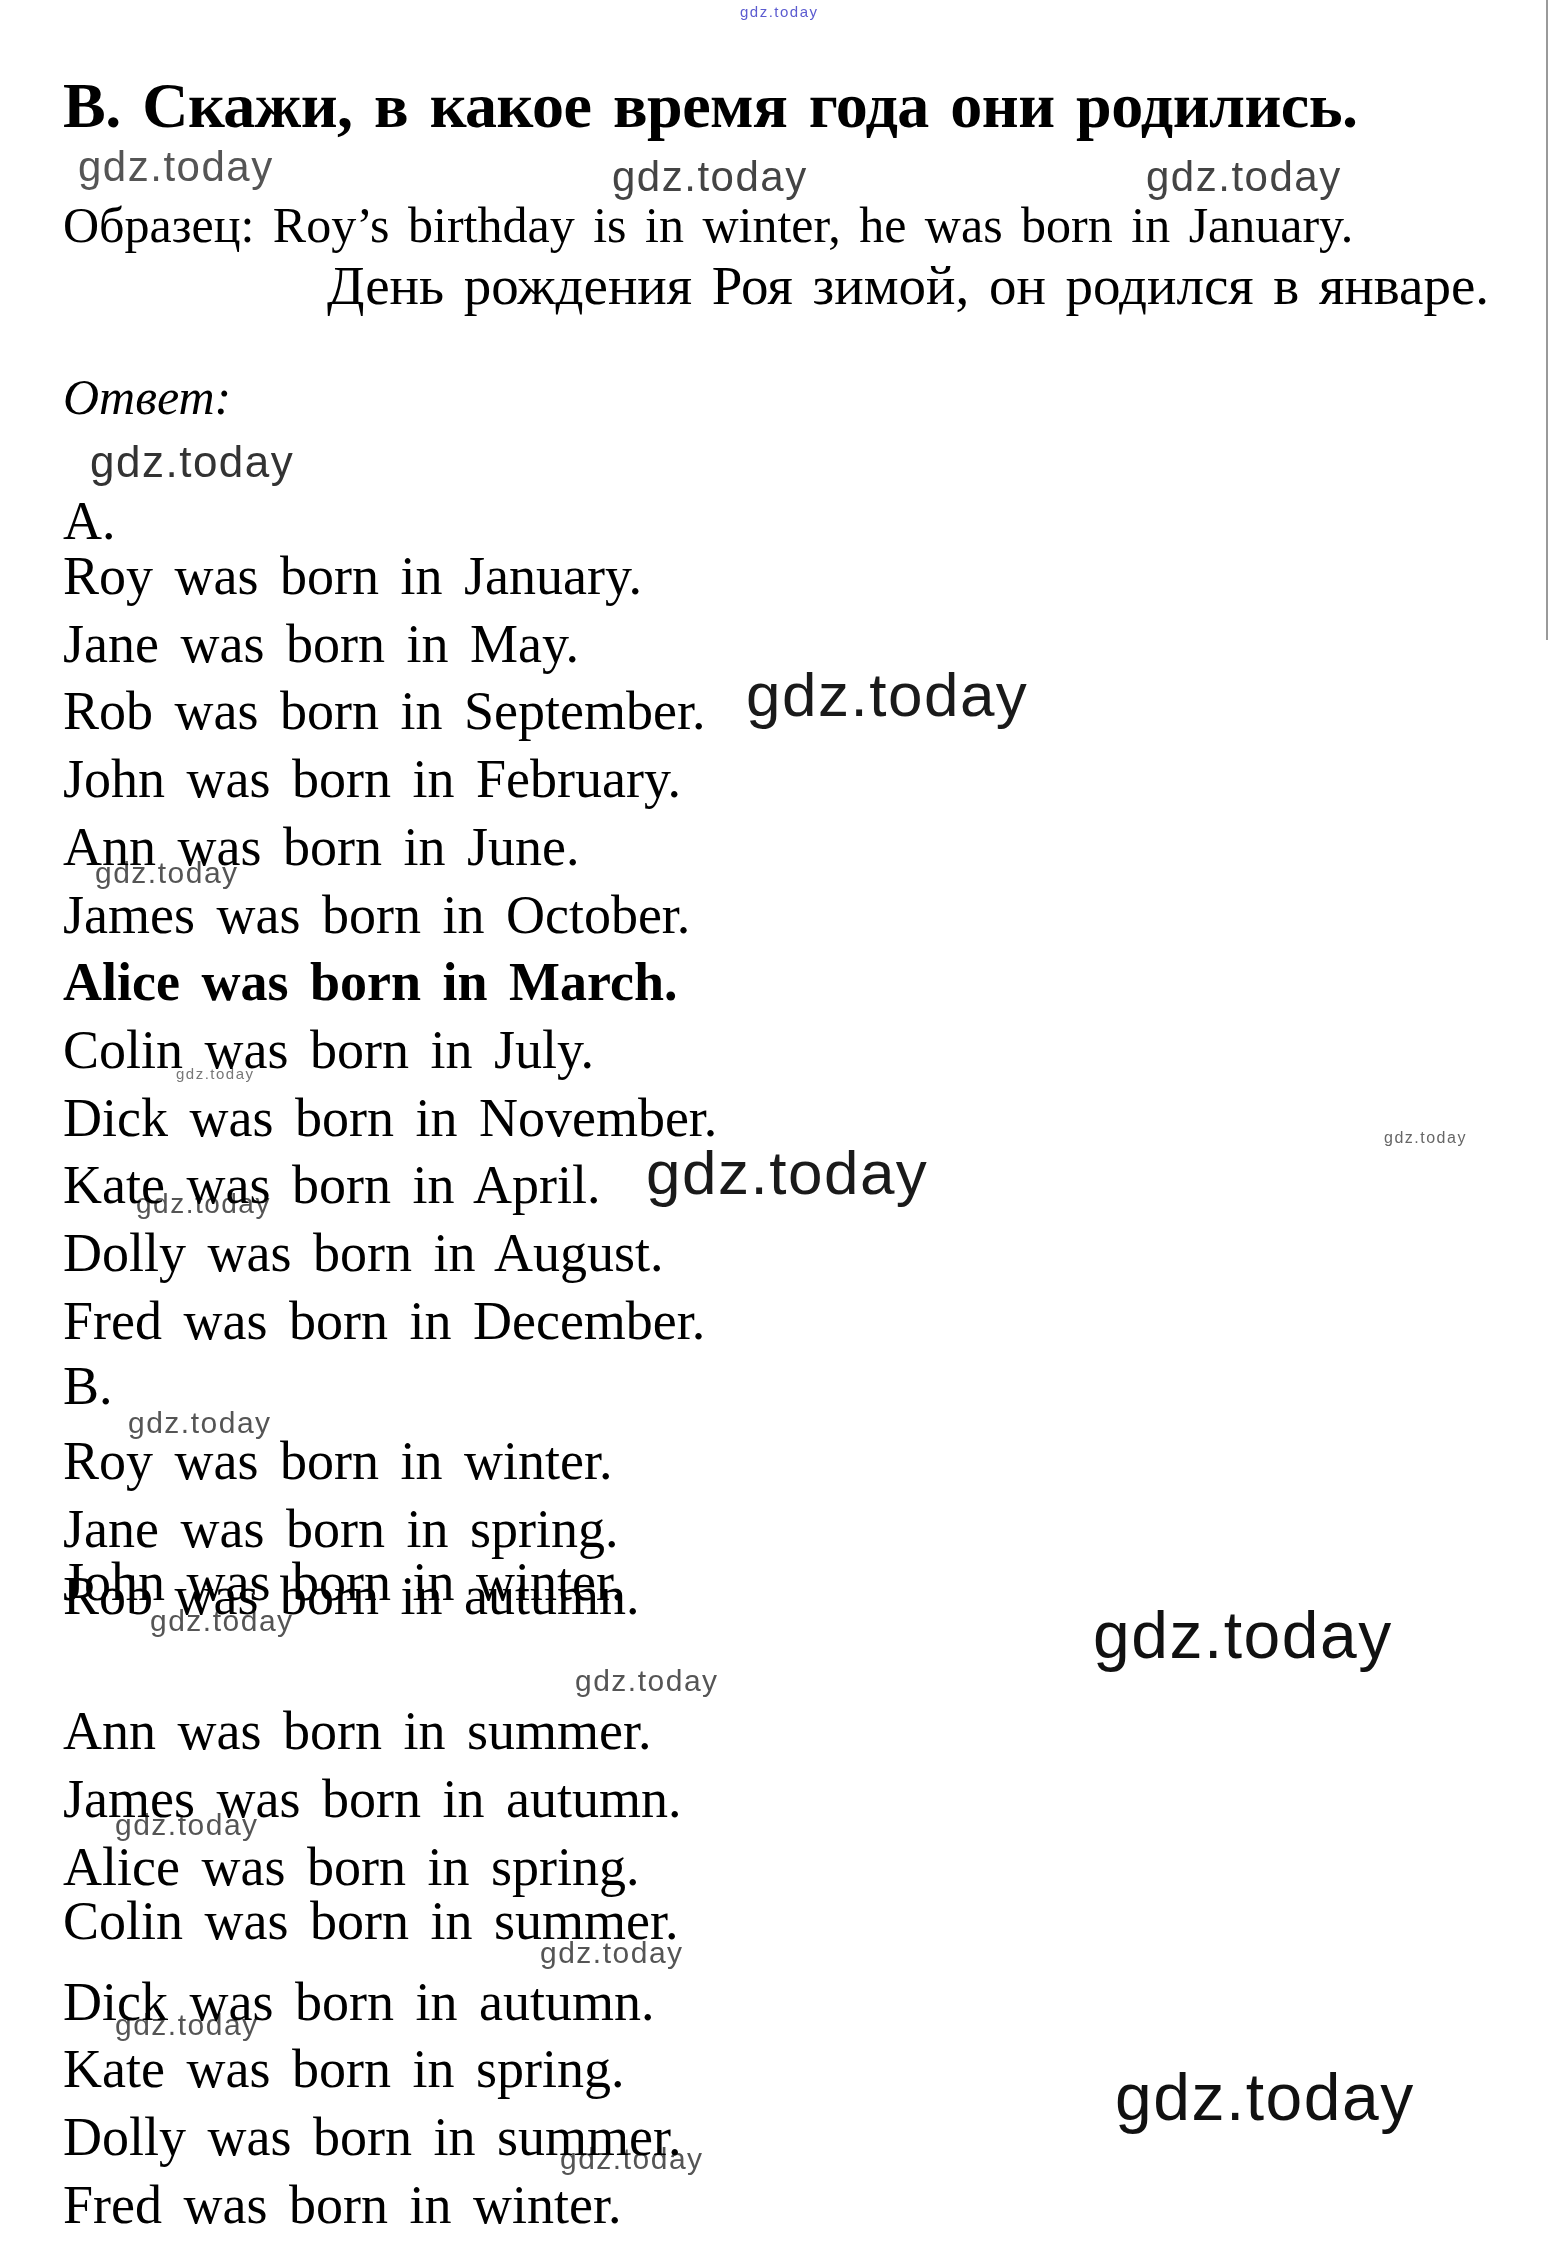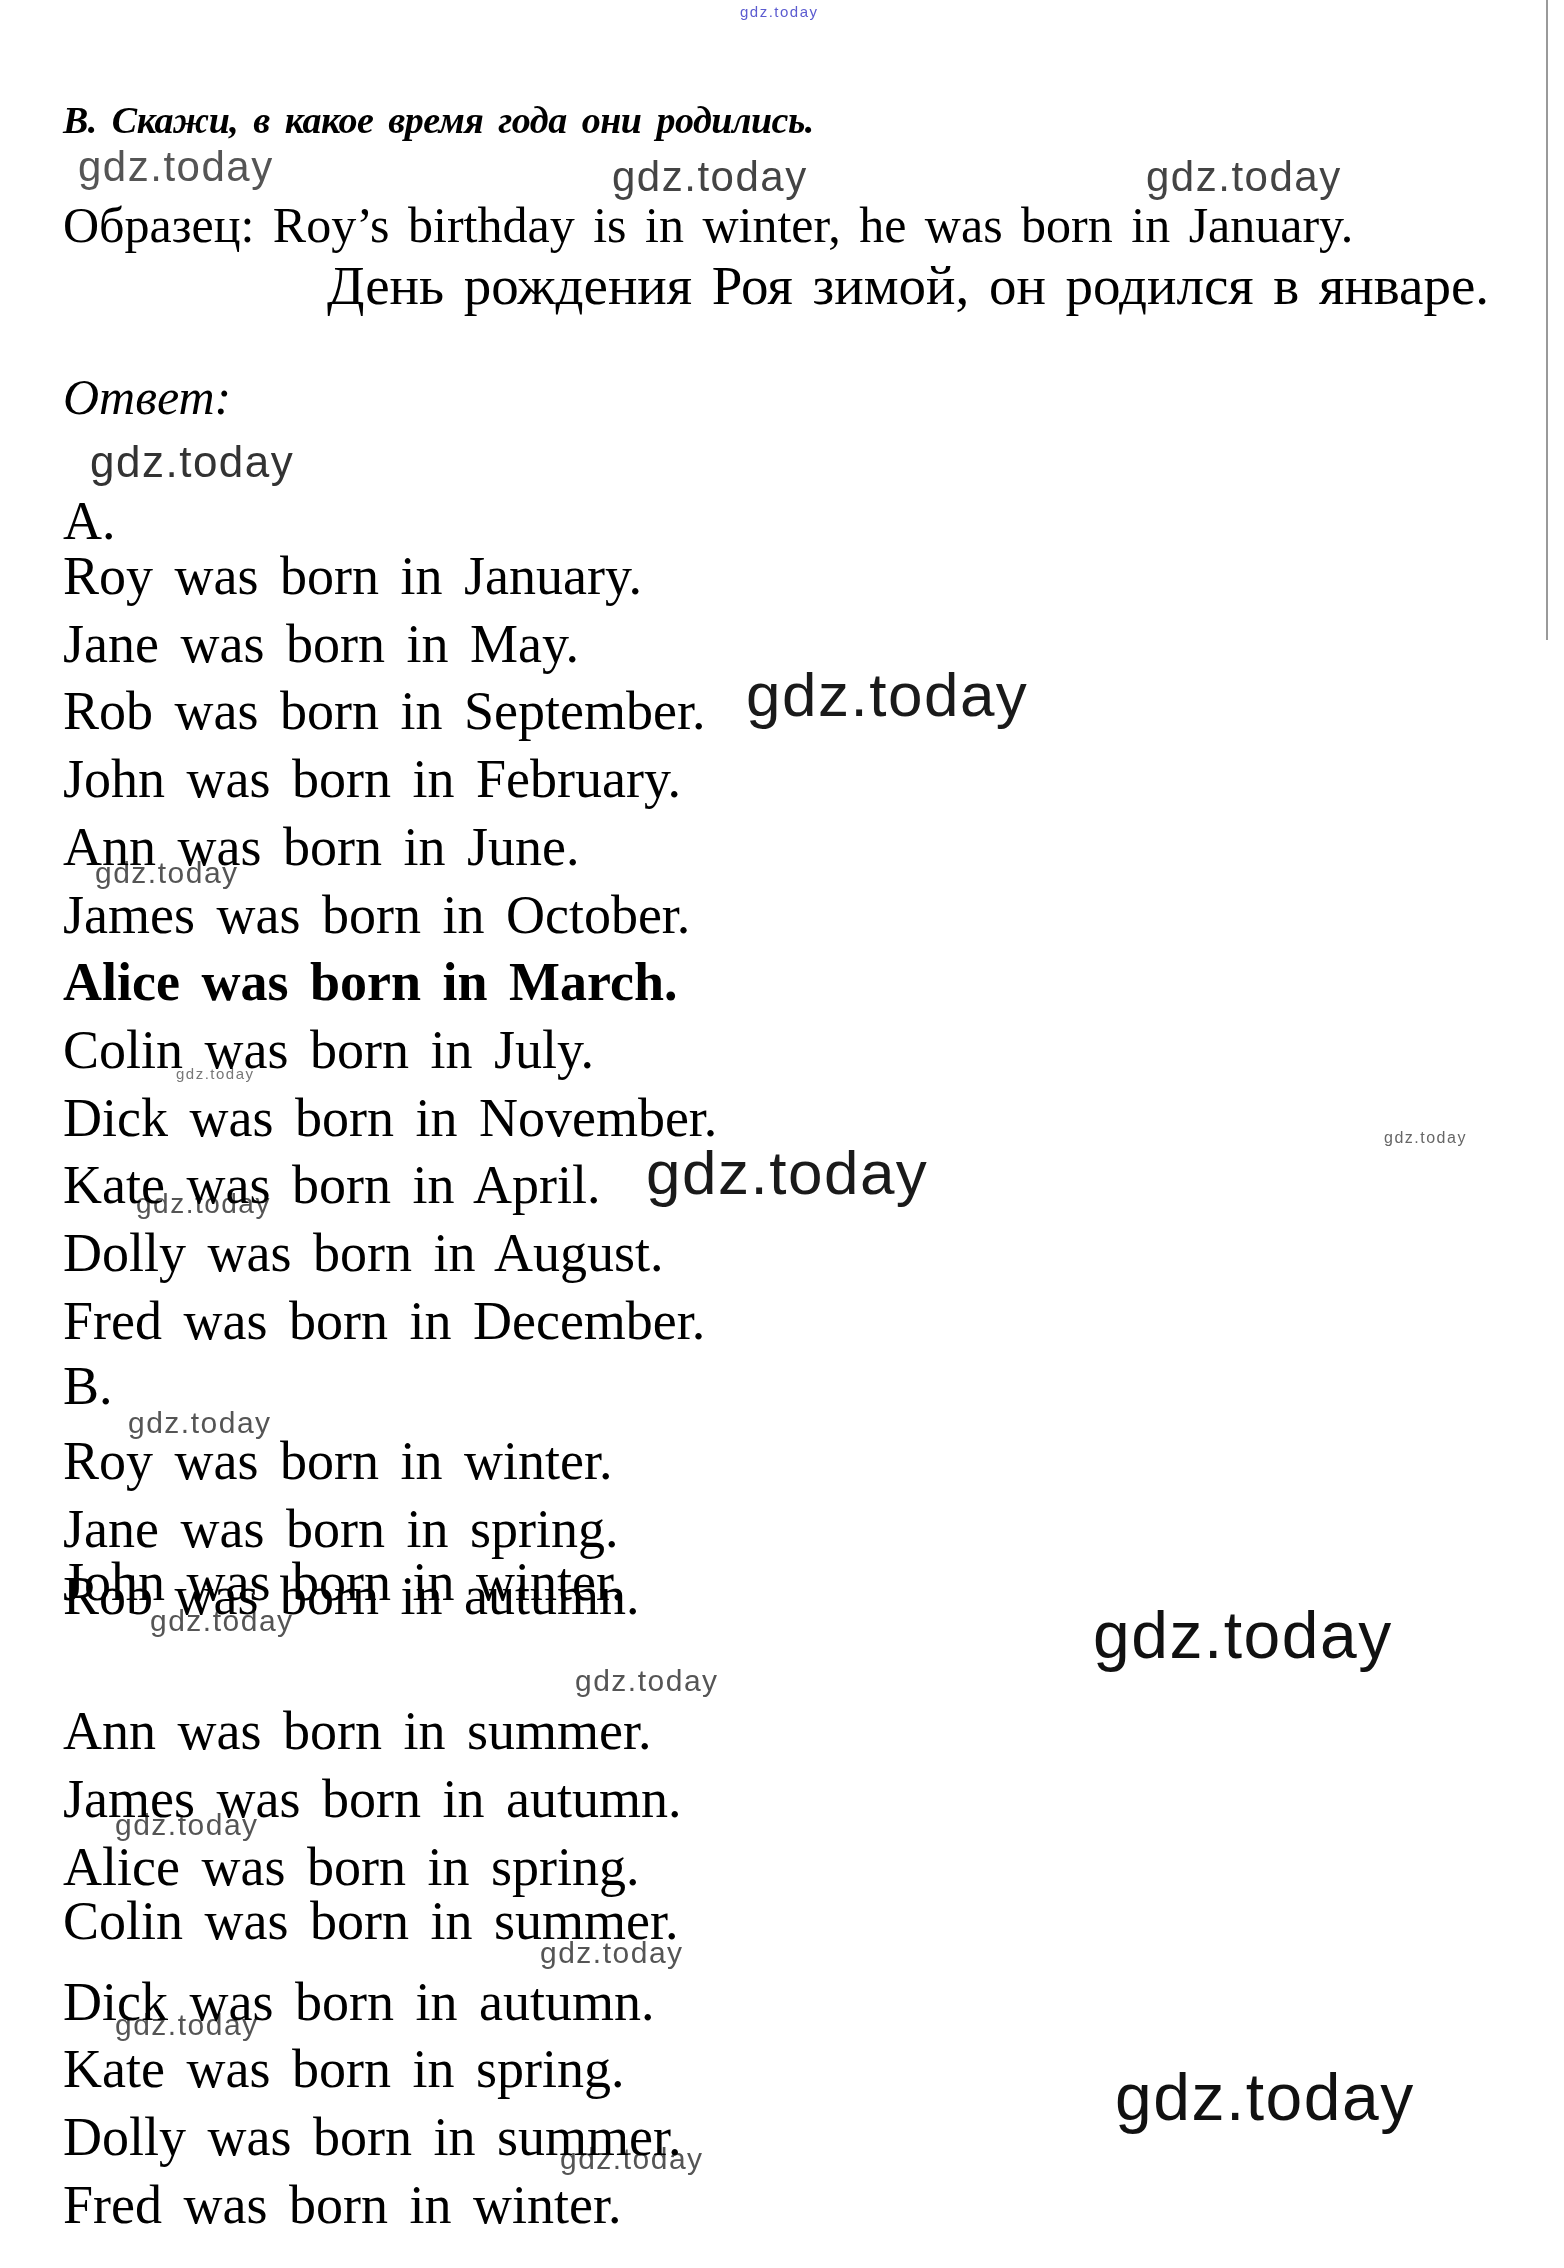--- a/index.html
+++ b/index.html
@@ -16,26 +16,25 @@
     font-family: "Liberation Serif", "DejaVu Serif", serif;
     color: #000000;
   }
   .abs {
     position: absolute;
     white-space: nowrap;
     line-height: 1;
   }
   .title {
     left: 63px;
-    top: 101px;
-    font-size: 38px;
+    top: 74px;
+    font-size: 64px;
     font-weight: bold;
     letter-spacing: -0.5px;
     word-spacing: 6px;
-    font-style: italic;
   }
   .example-1 {
     left: 63px;
     top: 200px;
     font-size: 50px;
     word-spacing: 6px;
   }
   .example-2 {
     left: 327px;
     top: 258px;

